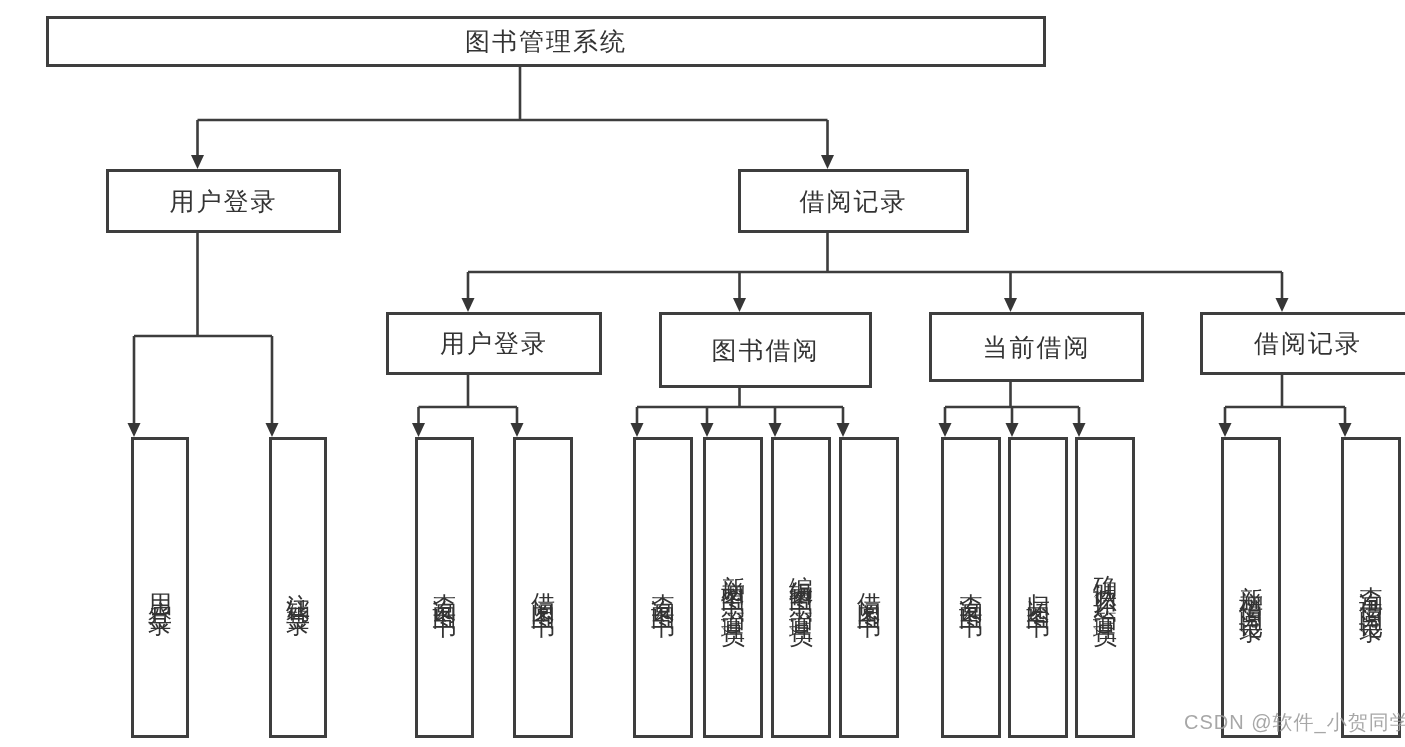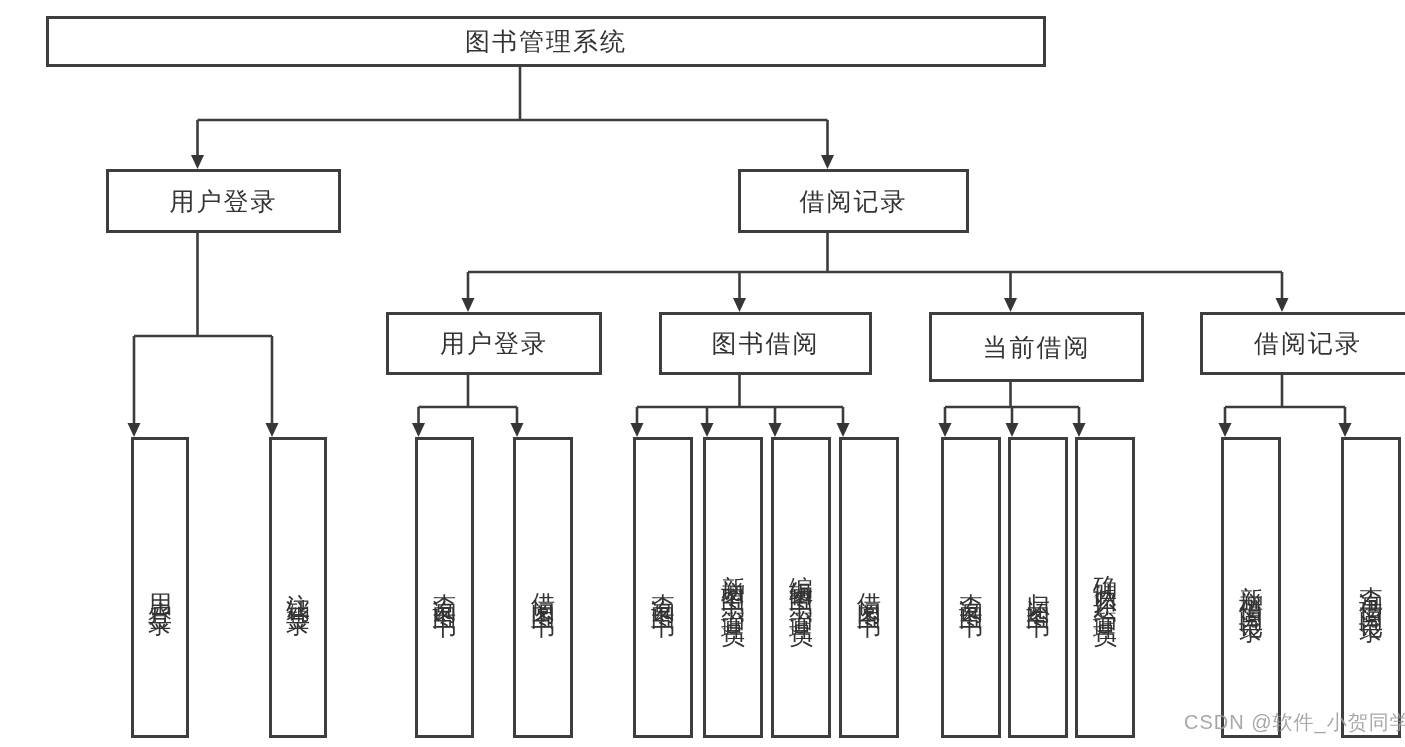--- a/index.html
+++ b/index.html
@@ -80,21 +80,21 @@
   <div class="box" style="left:80px;top:169px;width:235px;height:64px">
     <span class="h-lbl">用户登录</span>
   </div>
   <div class="box" style="left:712px;top:169px;width:231px;height:64px">
     <span class="h-lbl">借阅记录</span>
   </div>
 
   <div class="box" style="left:360px;top:312px;width:216px;height:63px">
     <span class="h-lbl">用户登录</span>
   </div>
-  <div class="box" style="left:633px;top:312px;width:213px;height:63px">
+  <div class="box" style="left:633px;top:312px;width:213px;height:76px">
     <span class="h-lbl">图书借阅</span>
   </div>
   <div class="box" style="left:903px;top:312px;width:215px;height:70px">
     <span class="h-lbl">当前借阅</span>
   </div>
   <div class="box" style="left:1174px;top:312px;width:216px;height:63px">
     <span class="h-lbl">借阅记录</span>
   </div>
 
   <div class="box" style="left:105px;top:437px;width:58px;height:301px">

